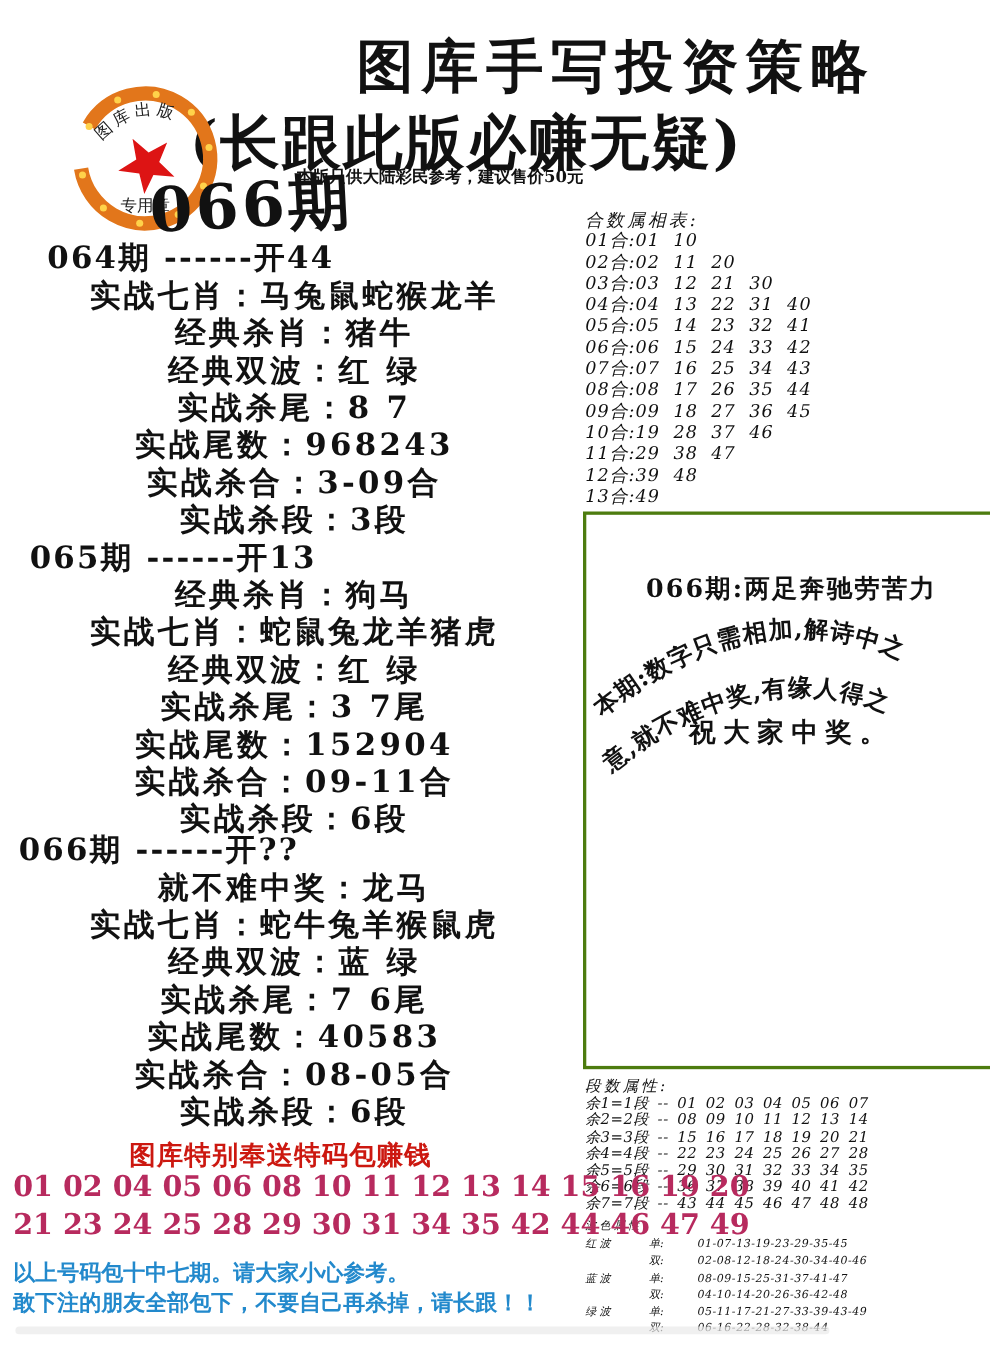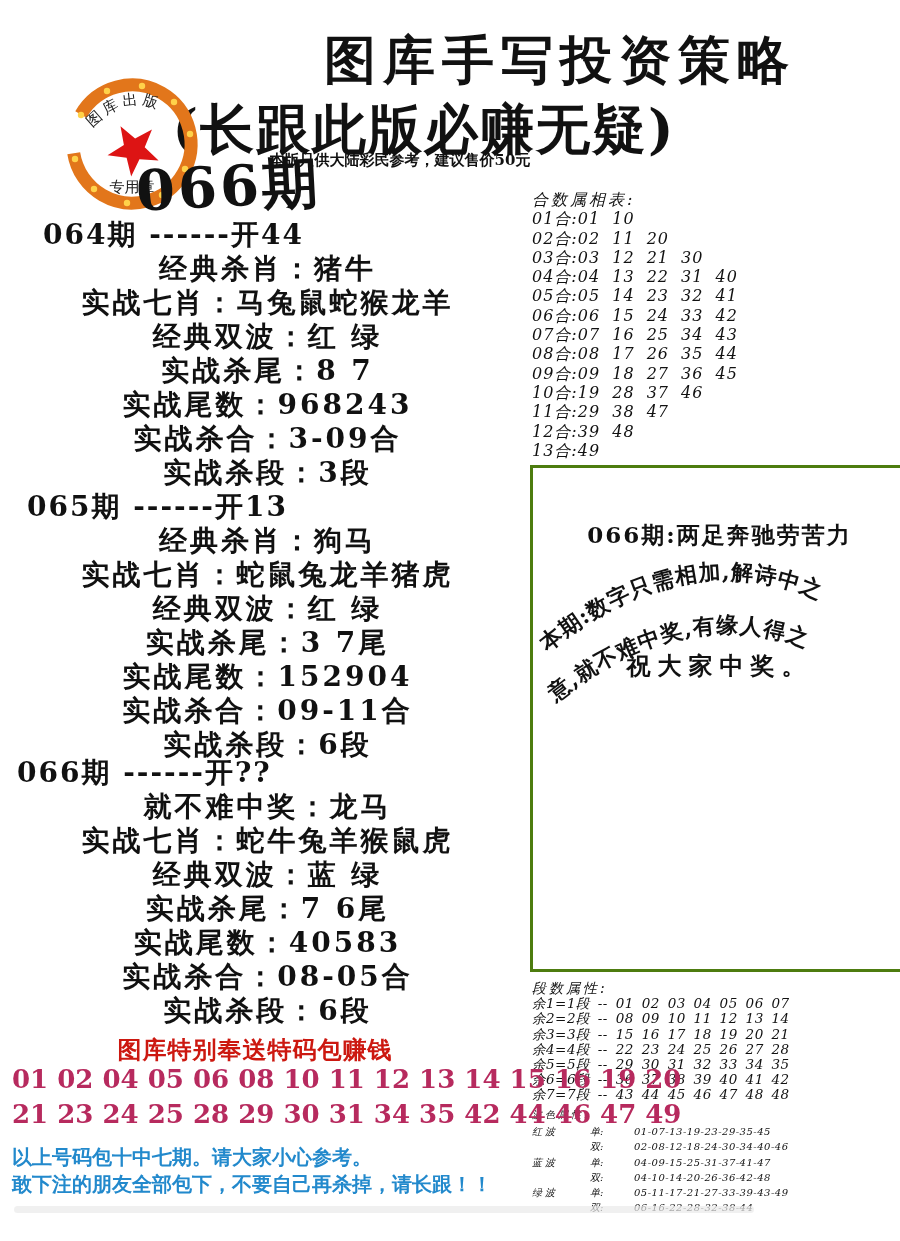--- a/index.html
+++ b/index.html
@@ -105,22 +105,22 @@
     <text font-size="15" letter-spacing="4" fill="#222">
       <textPath href="#stampArc">图库出版</textPath>
     </text>
     <text x="80" y="124" text-anchor="middle" font-size="15" fill="#222">专用章</text>
   </svg>
 
   <div class="abs period-badge">066期</div>
 
   <div class="abs period-block" id="period-064">
     <div class="hdr">064期 ------开44</div>
+    <div class="ln">实战七肖：马兔鼠蛇猴龙羊</div>
     <div class="ln">经典杀肖：猪牛</div>
-    <div class="ln">实战七肖：马兔鼠蛇猴龙羊</div>
     <div class="ln">经典双波：红 绿</div>
     <div class="ln">实战杀尾：8 7</div>
     <div class="ln">实战尾数：968243</div>
     <div class="ln">实战杀合：3-09合</div>
     <div class="ln">实战杀段：3段</div>
   </div>
 
   <div class="abs period-block" id="period-065">
     <div class="hdr">065期 ------开13</div>
     <div class="ln">经典杀肖：狗马</div>
@@ -194,21 +194,21 @@
       <span class="wave-nums">01-07-13-19-23-29-35-45</span>
     </div>
     <div class="wave-row">
       <span class="wave-label"></span>
       <span class="wave-parity">双:</span>
       <span class="wave-nums">02-08-12-18-24-30-34-40-46</span>
     </div>
     <div class="wave-row">
       <span class="wave-label">蓝波</span>
       <span class="wave-parity">单:</span>
-      <span class="wave-nums">04-09-15-25-31-37-41-47</span>
+      <span class="wave-nums">08-09-15-25-31-37-41-47</span>
     </div>
     <div class="wave-row">
       <span class="wave-label"></span>
       <span class="wave-parity">双:</span>
       <span class="wave-nums">04-10-14-20-26-36-42-48</span>
     </div>
     <div class="wave-row">
       <span class="wave-label">绿波</span>
       <span class="wave-parity">单:</span>
       <span class="wave-nums">05-11-17-21-27-33-39-43-49</span>

